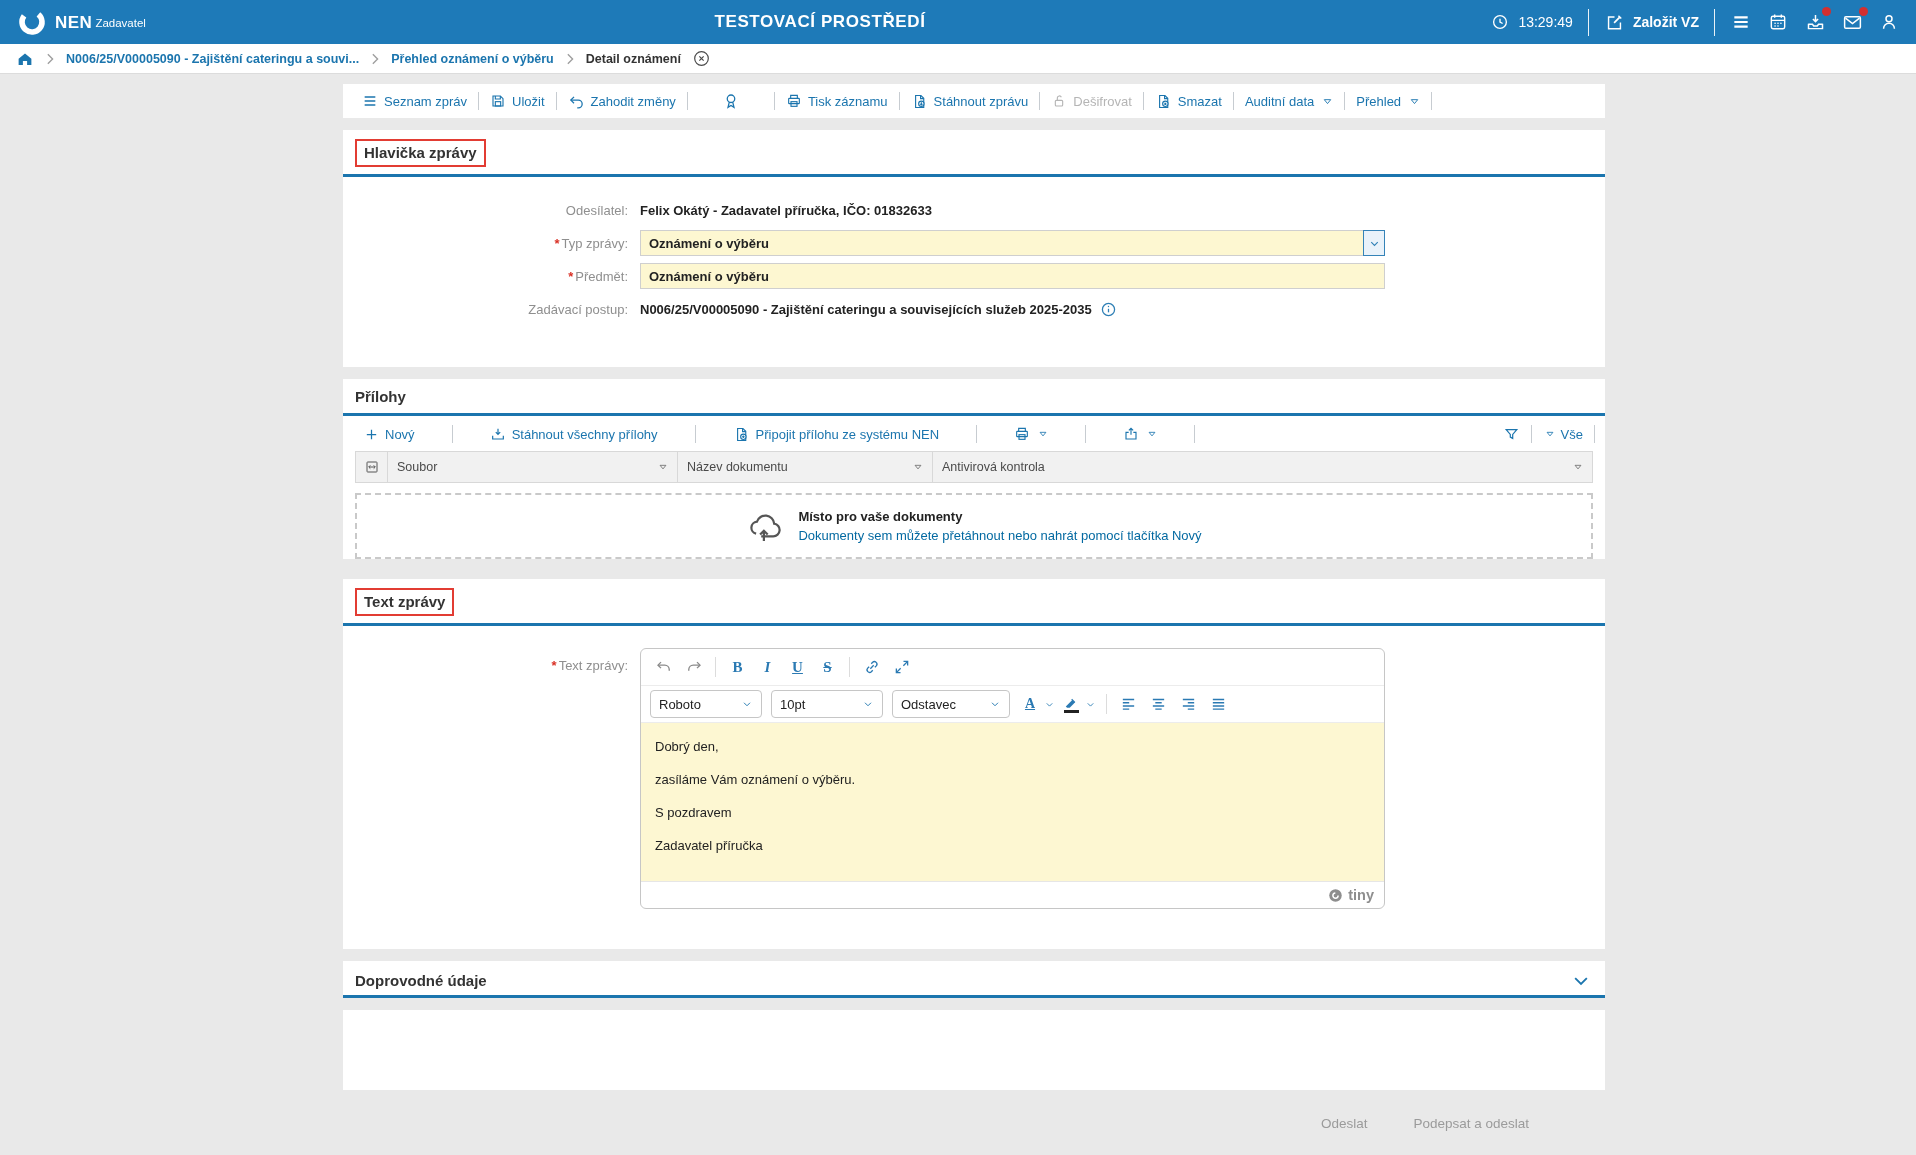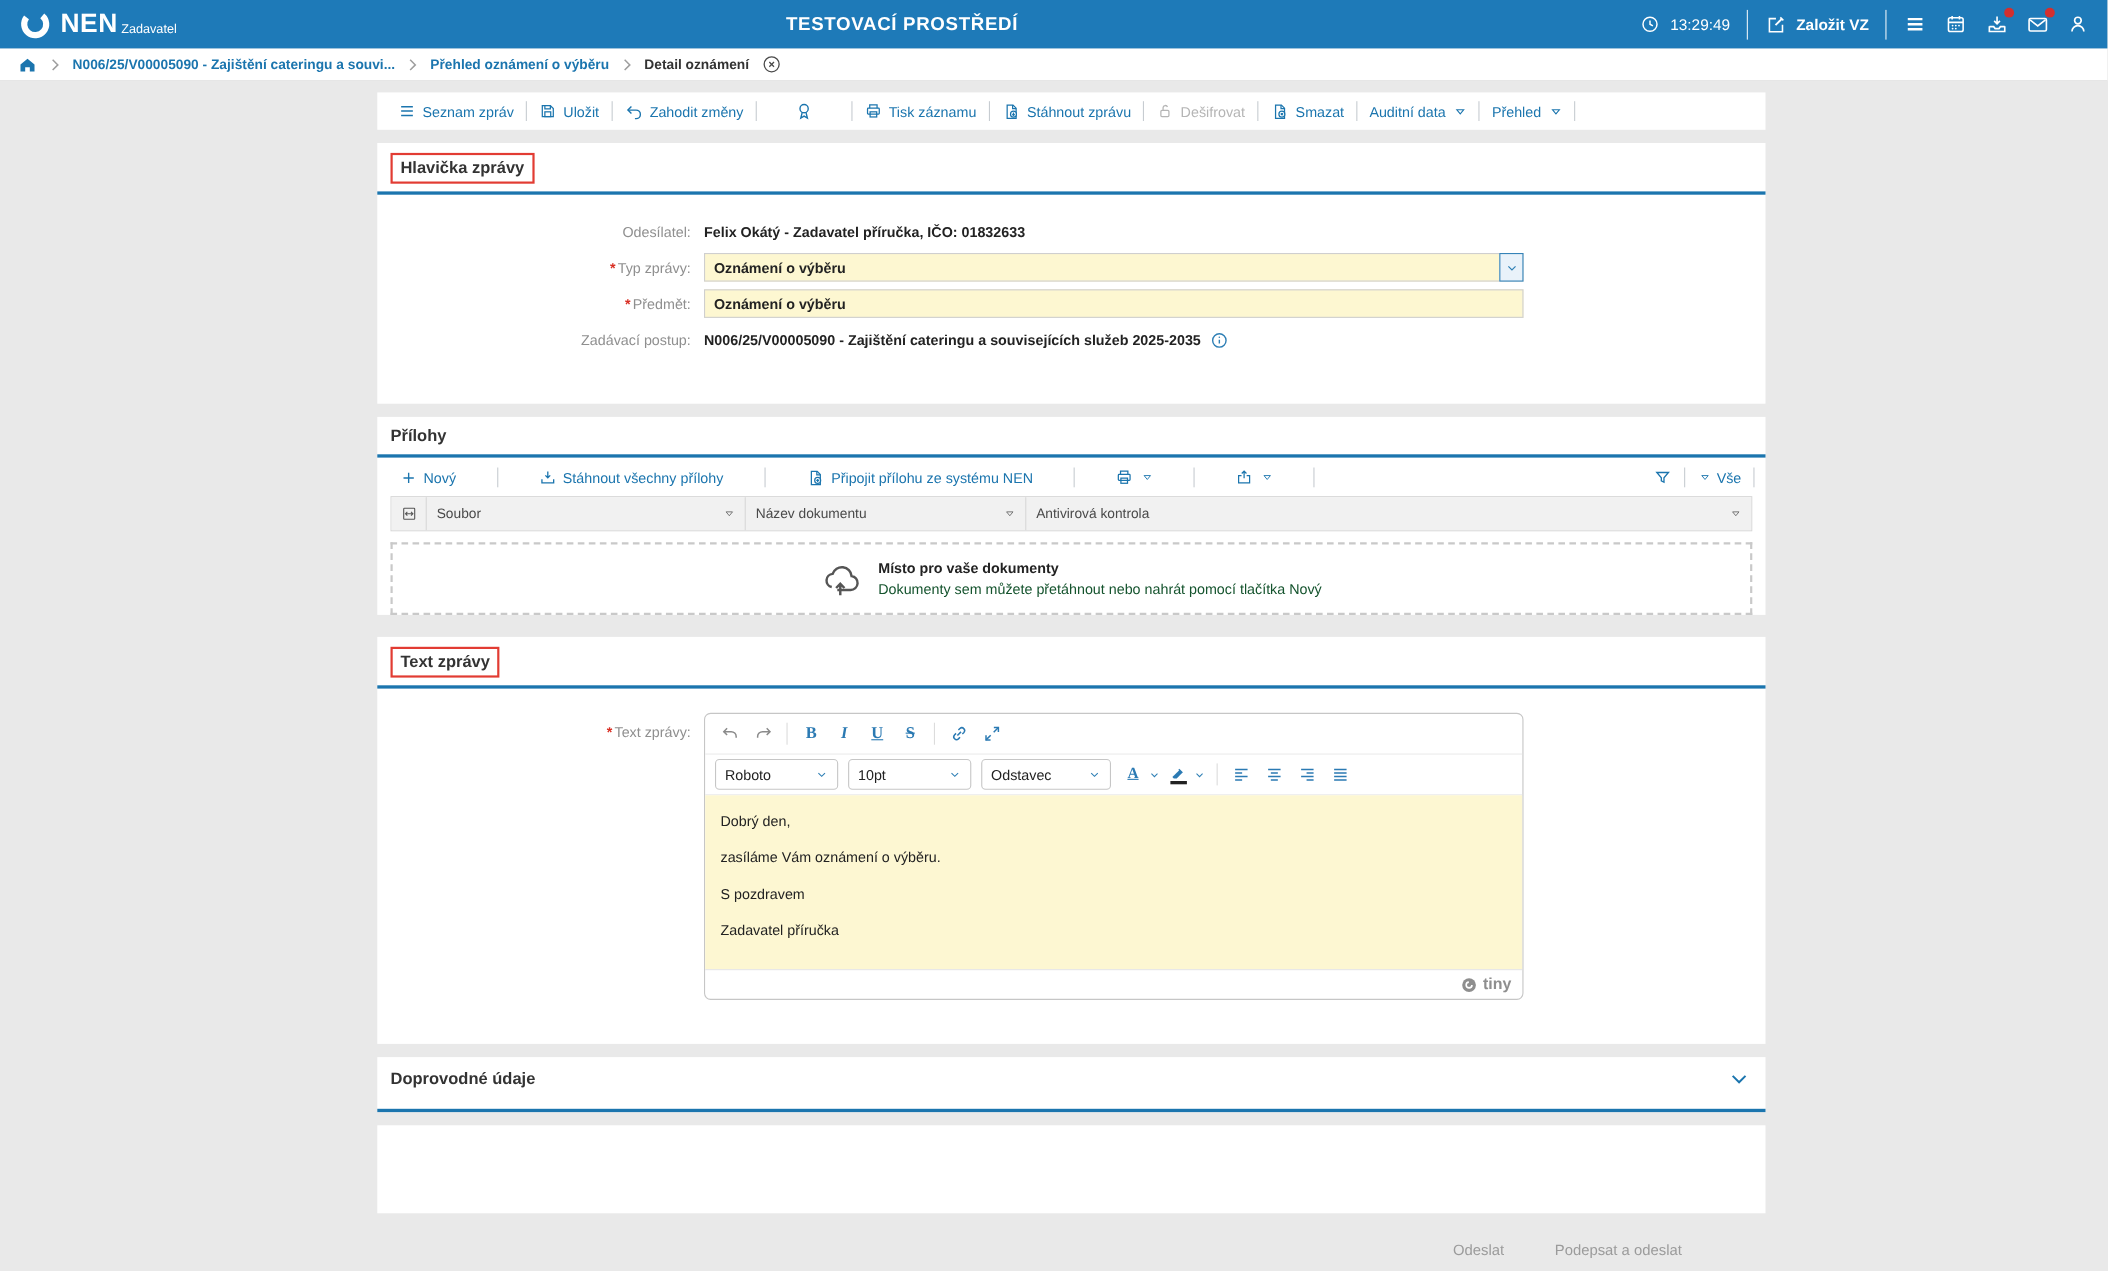--- a/index.html
+++ b/index.html
@@ -14,21 +14,21 @@
 
   
   .topbar {
     height:44px; background:#1e7ab8; color:#fff;
     display:flex; align-items:center; position:relative;
     padding:0 16px;
   }
   .logo { display:flex; align-items:center; gap:7px; z-index:2; }
   .logo-mark { width:32px; height:32px; }
   .logo-textcol { display:flex; align-items:flex-end; gap:3px; }
-  .logo-name { font-size:24px; font-weight:bold; letter-spacing:.5px; line-height:1; }
+  .logo-name { font-size:17px; font-weight:bold; letter-spacing:.5px; line-height:1; }
   .logo-sub  { font-size:11.5px; line-height:1; margin-bottom:1px; }
   .env-title {
     position:absolute; left:0; width:1640px; text-align:center;
     font-size:17px; font-weight:bold; letter-spacing:.6px; pointer-events:none;
   }
   .topbar-right { margin-left:auto; display:flex; align-items:center; gap:15px; z-index:2; }
   .tb-sep { width:1px; height:27px; background:rgba(255,255,255,.9); }
   .tb-group { display:flex; align-items:center; gap:7px; font-size:14px; white-space:nowrap; }
   .tb-group.bold { font-weight:bold; }
   .tb-iconbtn { position:relative; width:22px; height:22px; display:flex; align-items:center; justify-content:center; cursor:pointer; }
@@ -91,21 +91,21 @@
   .acell:last-child { border-right:none; }
   .acell .tri { margin-left:auto; color:#6b6b6b; }
   .acell-icon { width:32px; flex:none; justify-content:center; padding:0; color:#555; }
   .acell-soubor { width:290px; flex:none; }
   .acell-nazev  { width:255px; flex:none; }
   .acell-anti   { flex:1; }
   .dropzone { margin:10px 12px 20px; border:2px dashed #c9c9c9; height:66px;
               display:flex; align-items:center; justify-content:center; gap:14px; }
   .dz-icon { color:#555; }
   .dz-title { font-size:13px; font-weight:bold; color:#222; margin-bottom:4px; }
-  .dz-sub { font-size:13px; color:#14532d; }
+  .dz-sub { font-size:13px; color:#0369a1; }
 
   
   .editor-row { display:flex; align-items:flex-start; padding:22px 0 40px; }
   .editor-row .flabel { margin-top:10px; }
   .editor { width:745px; border:1px solid #c6c6c6; border-radius:6px; background:#fff; overflow:hidden; }
   .ed-row { height:37px; display:flex; align-items:center; padding:0 9px; gap:3px; border-bottom:1px solid #ececec; }
   .ed-btn { min-width:27px; height:27px; display:flex; align-items:center; justify-content:center;
             color:#2b7ab3; cursor:pointer; border-radius:3px; }
   .ed-btn.gray { color:#8a8a8a; }
   .ed-letter { font-size:15px; font-weight:bold; color:#2b7ab3; font-family:"Liberation Serif", serif; }
@@ -121,21 +121,21 @@
   .colorbtn { display:flex; flex-direction:column; align-items:center; justify-content:center; width:22px; height:27px; cursor:pointer; }
   .colorbar { width:15px; height:3px; background:#222; margin-top:1px; }
   .chevsm { color:#2e7fb5; margin:0 2px 0 0; cursor:pointer; }
   .ed-content { background:#fdf7d2; padding:16px 14px 6px; min-height:158px; }
   .ed-content p { margin:0 0 18px; font-size:13px; color:#222; }
   .ed-foot { height:27px; display:flex; align-items:center; justify-content:flex-end; gap:5px;
              padding:0 10px; border-top:1px solid #e6e6e6; }
   .tiny-text { font-size:14.5px; font-weight:bold; color:#8e8e8e; }
 
   
-  .acc-head { display:flex; align-items:center; justify-content:space-between; padding:10px 14px 17px 12px; }
+  .acc-head { display:flex; align-items:center; justify-content:space-between; padding:10px 14px 4px 12px; }
   .empty-card { height:80px; }
   .footer-actions { display:flex; justify-content:flex-end; gap:46px; padding:14px 76px 0 0;
                     font-size:13.5px; color:#9b9b9b; }
   .footer-actions span { cursor:pointer; white-space:nowrap; }
 </style>
 </head>
 <body>
 
 <header class="topbar">
   <div class="logo">

